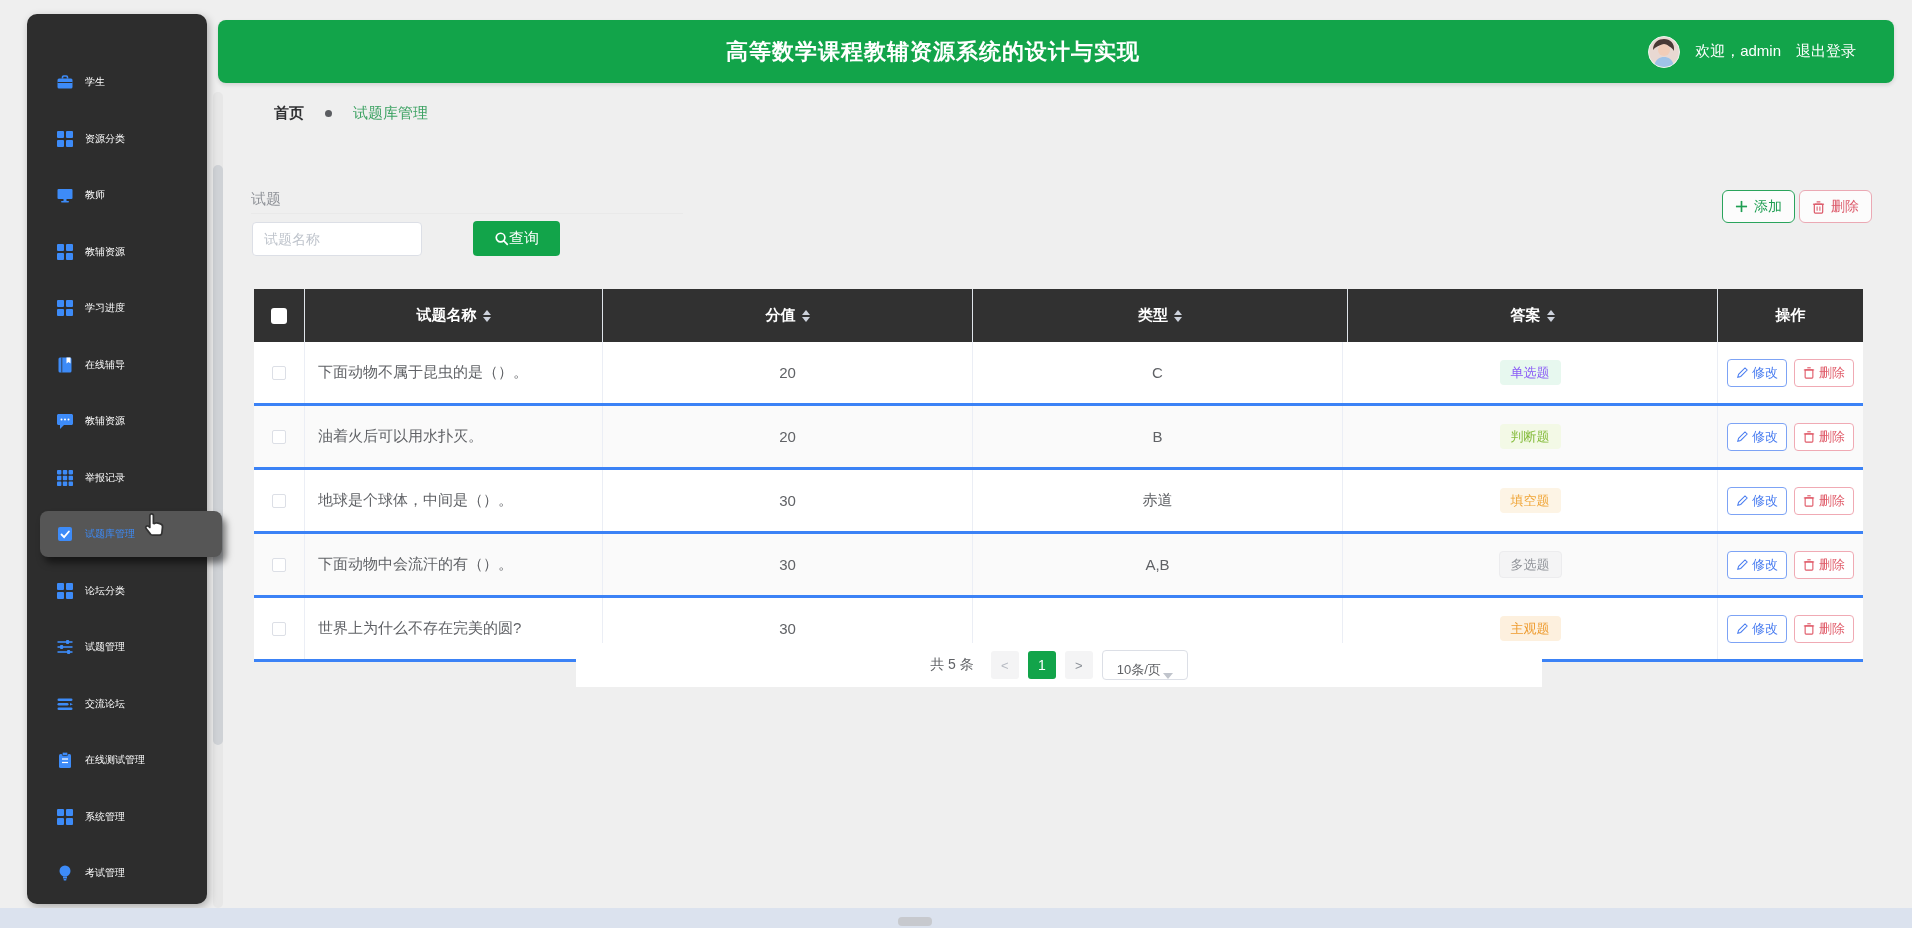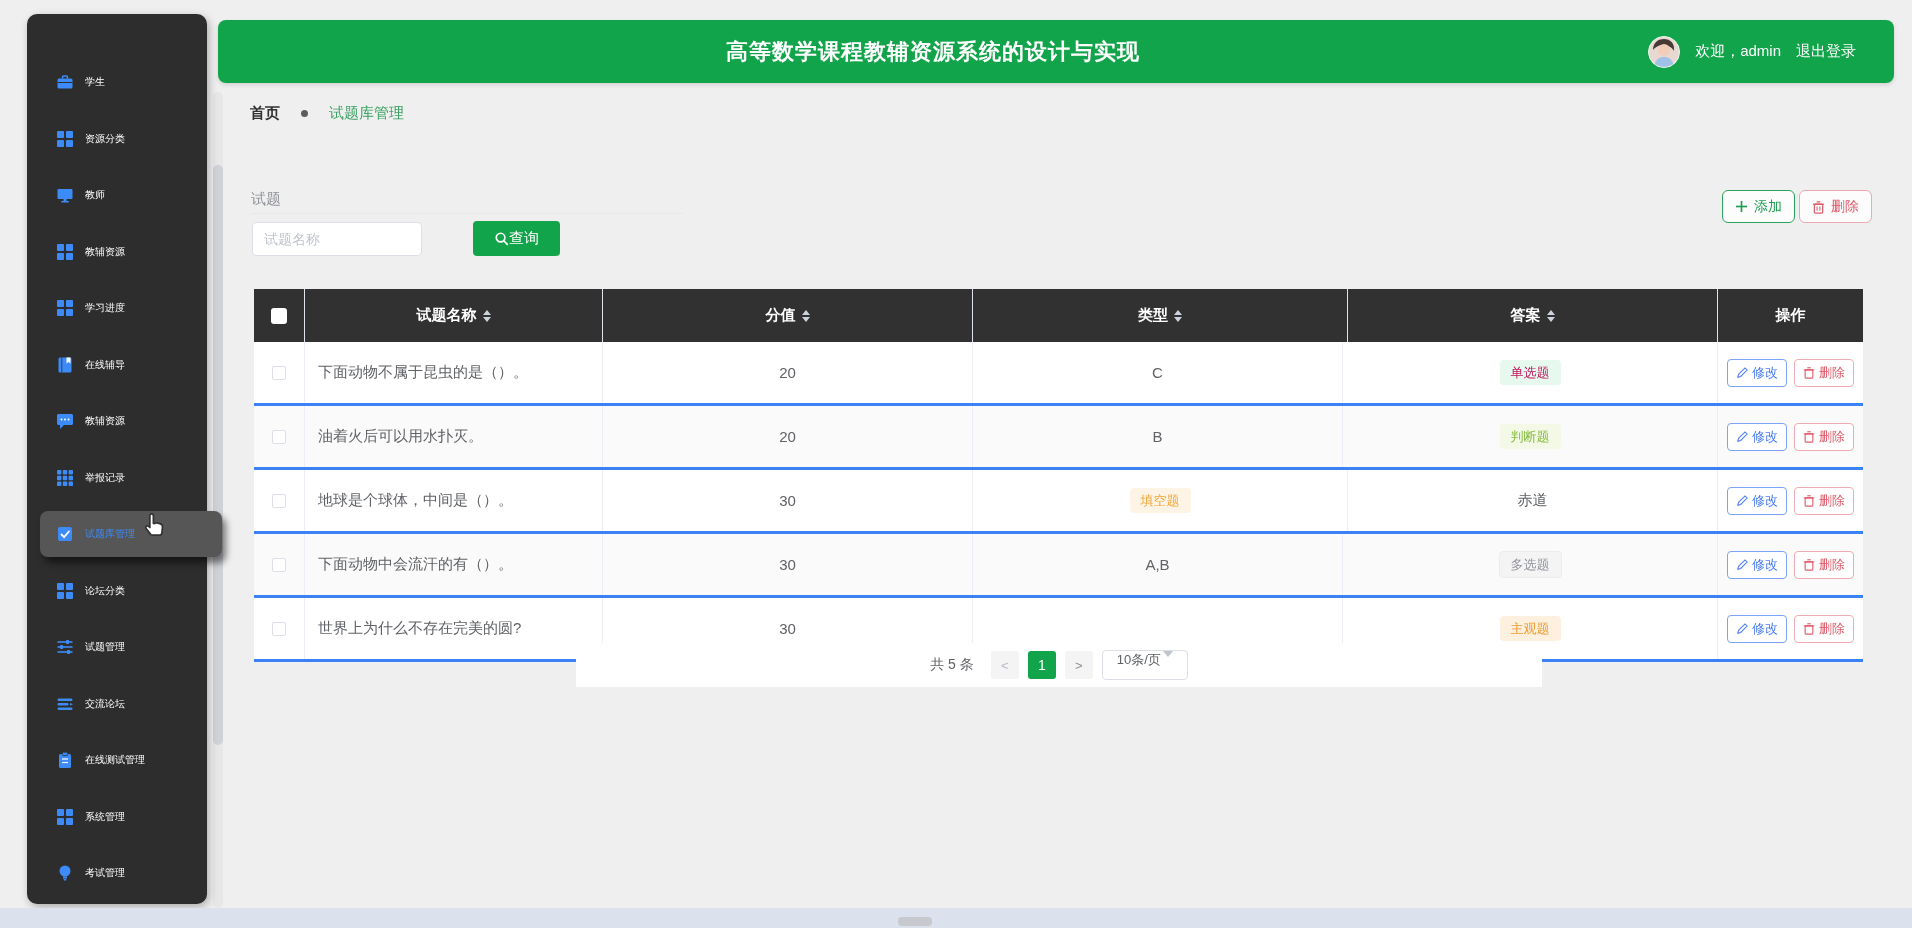--- a/index.html
+++ b/index.html
@@ -28,21 +28,21 @@
   
   .banner { position:absolute; left:218px; top:20px; width:1676px; height:63px; background:#12a44a;
             border-radius:8px; display:flex; align-items:center; box-shadow:0 2px 4px rgba(0,0,0,.12); }
   .banner-title { flex:1; text-align:center; color:#ffffff; font-size:22px; font-weight:bold; letter-spacing:1px; }
   .banner-user { display:flex; align-items:center; gap:15px; padding-right:38px; color:#fff; font-size:15px; }
   .avatar { width:32px; height:32px; border-radius:50%; background:#f6e7e2; overflow:hidden;
             display:flex; align-items:flex-end; justify-content:center; border:1px solid #e9f7ee; }
   .logout { cursor:pointer; }
 
   
-  .breadcrumb { position:absolute; left:250px; top:104px; display:flex; align-items:center; gap:21px; font-size:15px; }
+  .breadcrumb { position:absolute; left:274px; top:104px; display:flex; align-items:center; gap:21px; font-size:15px; }
   .bc-home { color:#303133; font-weight:bold; cursor:pointer; }
   .bc-dot  { width:7px; height:7px; border-radius:50%; background:#5b5d61; }
   .bc-cur  { color:#3da263; }
 
   
   .sec-label { position:absolute; left:251px; top:190px; color:#909399; font-size:15px; }
   .sec-line  { position:absolute; left:251px; top:213px; width:432px; height:1px; background:#e9e9e9; }
   .search-input { position:absolute; left:252px; top:222px; width:170px; height:34px; border:1px solid #dcdfe6;
                   border-radius:4px; background:#fff; font-size:14px; color:#606266; padding:0 11px; outline:none;
                   font-family:inherit; }
@@ -69,21 +69,21 @@
   .c0 { width:51px; }  .c1 { width:298px; justify-content:flex-start; padding-left:13px; }
   .c2 { width:370px; } .c3 { width:370px; } .c4 { width:375px; } .c5 { width:145px; border-right:none; }
   .sort { display:inline-flex; flex-direction:column; gap:2px; cursor:pointer; }
   .sort i { width:0; height:0; border-left:4px solid transparent; border-right:4px solid transparent; display:block; }
   .sort .up { border-bottom:5px solid #cdd2dc; }
   .sort .dn { border-top:5px solid #cdd2dc; }
   .cb-head { width:16px; height:16px; background:#fff; border-radius:3px; cursor:pointer; }
   .cb-row  { width:14px; height:14px; background:#fff; border:1px solid #dcdfe6; border-radius:2px; cursor:pointer; }
 
   .tag { display:inline-block; padding:6px 11px; border-radius:4px; font-size:13px; line-height:1; }
-  .tag-success { background:#e7f8ef; color:#be185d; }
+  .tag-success { background:#e7f8ef; color:#8b5cf6; }
   .tag-olive   { background:#f3f9e6; color:#84bb3a; }
   .tag-warning { background:#fdf4e5; color:#f0a537; }
   .tag-info    { background:#f4f4f5; color:#909399; border:1px solid #ececee; }
   .tag-orange  { background:#fdf0de; color:#ee9b2e; }
 
   .row-actions { display:flex; gap:7px; }
   .btn-mini { display:inline-flex; align-items:center; gap:4px; height:28px; padding:0 8px; border-radius:4px;
               background:#fff; font-size:13px; cursor:pointer; font-family:inherit; }
   .btn-edit { border:1px solid #7da3f5; color:#4a7df0; }
   .btn-del  { border:1px solid #f0aab4; color:#e05a68; }
@@ -91,21 +91,21 @@
   
   .pagination { position:absolute; left:576px; top:643px; width:966px; height:44px; background:#fff;
                 display:flex; align-items:center; justify-content:center; gap:9px; }
   .pg-total { color:#606266; font-size:14px; margin-right:8px; }
   .pg-btn { width:28px; height:28px; border-radius:3px; background:#f4f4f5; color:#b6bac2; font-size:13px;
             display:flex; align-items:center; justify-content:center; cursor:pointer; }
   .pg-btn.next { color:#8b9097; }
   .pg-page { width:28px; height:28px; border-radius:3px; background:#12a44a; color:#fff; font-size:14px;
              display:flex; align-items:center; justify-content:center; cursor:pointer; }
   .pg-size { width:86px; height:30px; border:1px solid #dcdfe6; border-radius:4px; background:#fff; color:#606266;
-             font-size:13px; display:flex; align-items:flex-start; justify-content:center; gap:2px; cursor:pointer; }
+             font-size:13px; display:flex; align-items:flex-end; justify-content:center; gap:2px; cursor:pointer; }
   .chev { width:0; height:0; border-left:5px solid transparent; border-right:5px solid transparent;
           border-top:6px solid #c0c4cc; }
 
   
   .cursor { position:absolute; left:140px; top:510px; width:30px; height:32px; pointer-events:none; z-index:50; }
 </style>
 </head>
 <body>
 
 <div class="app">
@@ -434,24 +434,24 @@
         </div>
           </div>
       </div>
 
       <div class="tr">
         <div class="td c0">
             <span class="cb-row"></span>
           </div>
         <div class="td c1">地球是个球体，中间是（）。</div>
         <div class="td c2">30</div>
+        <div class="td c3">赤道</div>
         <div class="td c4">
             <span class="tag tag-warning">填空题</span>
           </div>
-        <div class="td c3">赤道</div>
         <div class="td c5">
             <div class="row-actions">
           <button class="btn-mini btn-edit">
                 <svg width="12" height="12" viewBox="0 0 14 14">
                   <path d="M2 12 L3 8.5 L10.5 1 L13 3.5 L5.5 11 Z M2 12 L5 11.5" fill="none" stroke="currentColor" stroke-width="1.2"></path>
                 </svg>
                 <span>修改</span>
               </button>
           <button class="btn-mini btn-del">
                 <svg width="12" height="13" viewBox="0 0 14 15">

